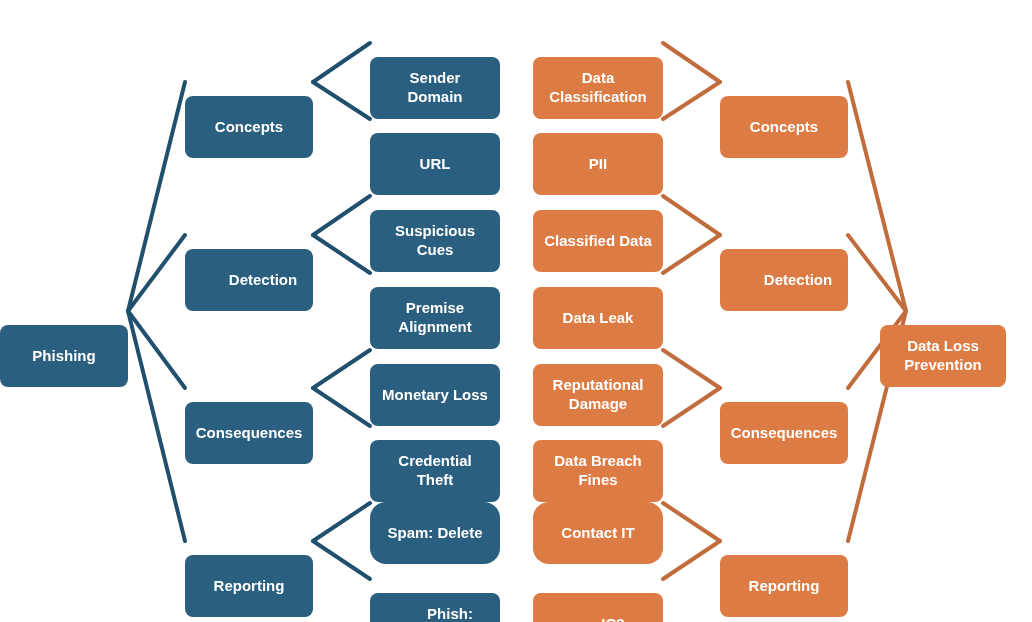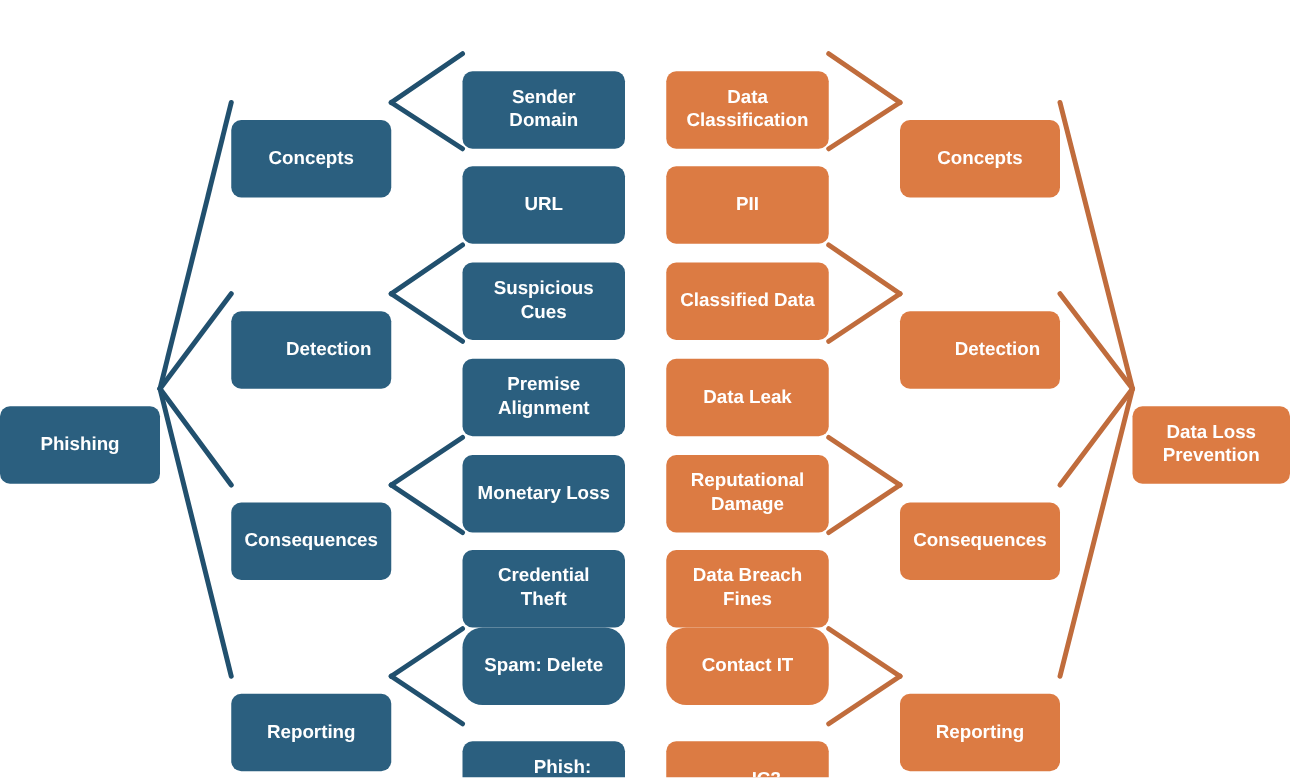--- a/index.html
+++ b/index.html
@@ -20,21 +20,21 @@
     padding:0 6px;box-sizing:border-box;margin-top:45px;
   }
   .blue{background:var(--left-node,#2B5F7F);}
   .orange{background:var(--right-node,#DC7B43);}
   
   .c0{left:0;width:128px;}
   .c1{left:185px;width:128px;}
   .c2{left:370px;width:130px;}
   .c3{left:533px;width:130px;text-align:center;}
   .c4{left:720px;width:128px;}
-  .c5{left:906px;width:126px;text-align:center;}
+  .c5{left:880px;width:126px;text-align:center;}
   
   .root{top:280px;}
   .cat1{top:51px;} .cat2{top:204px;padding-left:34px;} .cat3{top:357px;} .cat4{top:510px;}
   .lf1{top:12px;} .lf2{top:88px;} .lf3{top:165px;} .lf4{top:242px;}
   .lf5{top:319px;} .lf6{top:395px;} .lf7{top:457px;border-radius:16px;} .lf8{top:548px;padding-left:36px;}
 </style>
 </head>
 <body>
 
 <div id="canvas">

